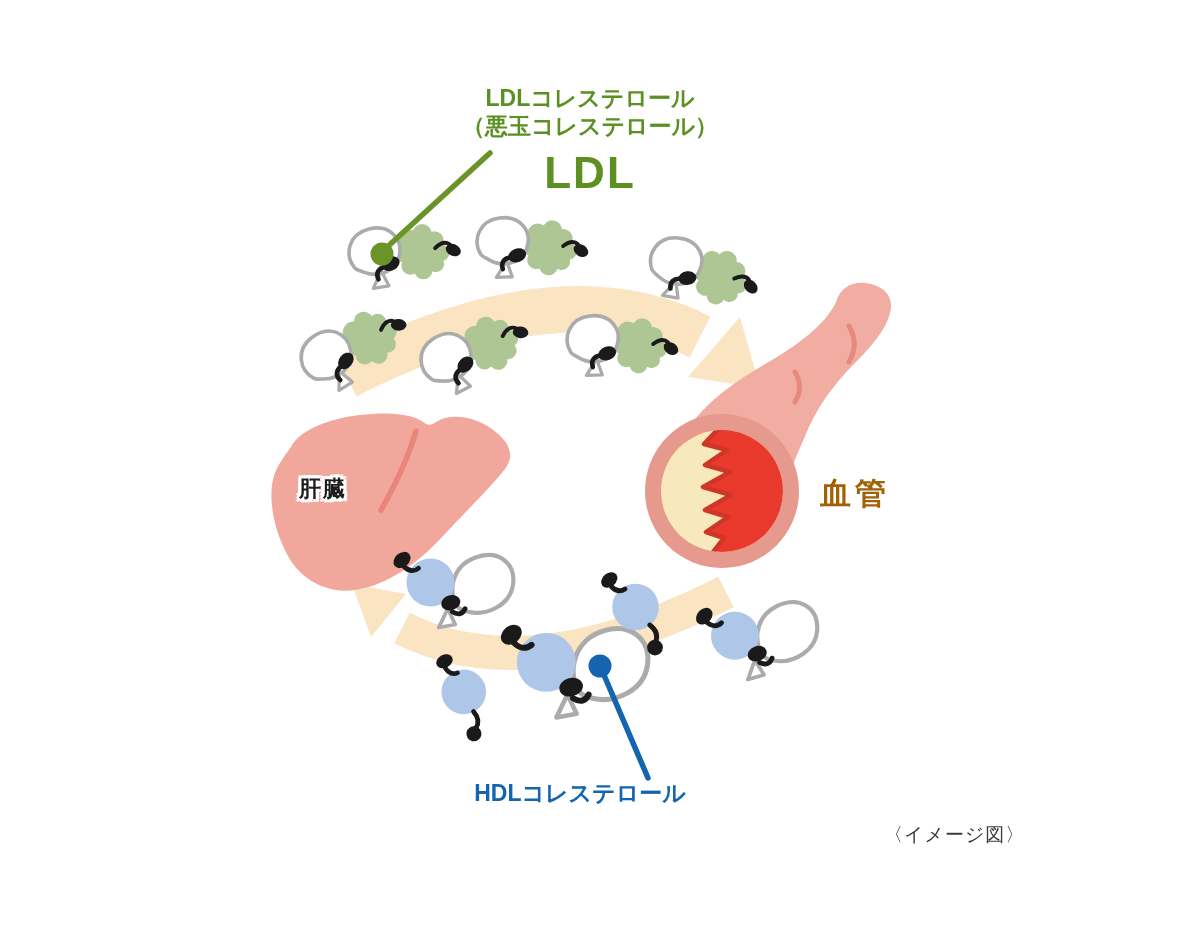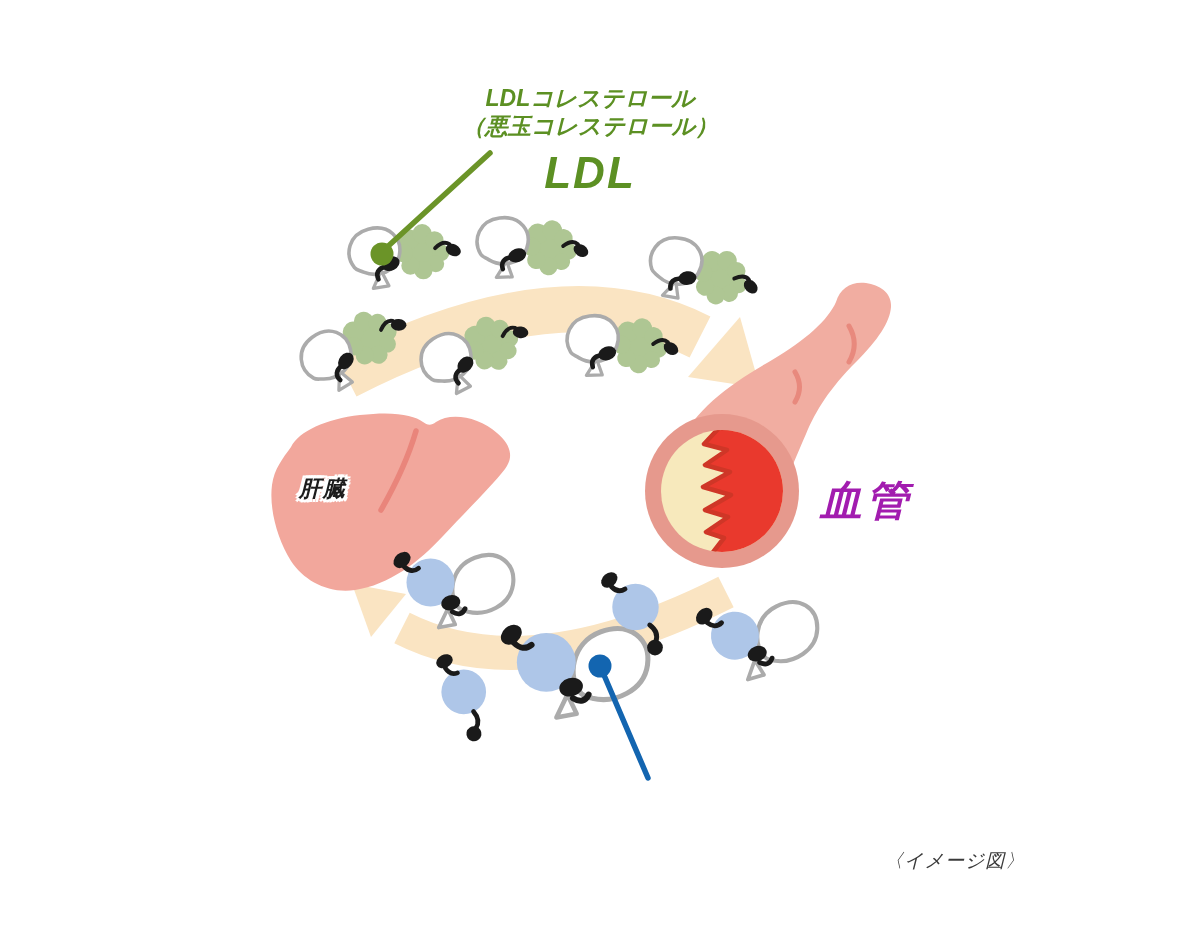--- a/index.html
+++ b/index.html
@@ -1,32 +1,31 @@
 <!DOCTYPE html>
 <html><head>
 <meta charset="utf-8">
 <style>
   html,body{margin:0;padding:0;background:#ffffff;}
   #stage{
     position:relative;width:1200px;height:925px;background:#ffffff;overflow:hidden;
     font-family:"Liberation Sans","DejaVu Sans",sans-serif;
-    font-style:italic;
   }
   #art{position:absolute;left:0;top:0;}
   .txt{position:absolute;white-space:nowrap;}
   .caption{width:340px;text-align:center;font-size:23px;line-height:1.2;font-weight:600;}
   .ldl-green{color:#5c9023;}
   .hdl-blue{color:#1365b0;}
   .big-label{width:340px;text-align:center;font-size:44px;font-weight:bold;letter-spacing:2px;}
   .liver-label{
     font-size:22px;font-weight:bold;color:#1c1c1c;letter-spacing:2px;
     text-shadow:-3px -3px 0 #fff,3px -3px 0 #fff,-3px 3px 0 #fff,3px 3px 0 #fff,
                  0 -3px 0 #fff,0 3px 0 #fff,-3px 0 0 #fff,3px 0 0 #fff;
   }
-  .vessel-label{font-size:42px;font-weight:bold;color:#a21caf;letter-spacing:4px;}
+  .vessel-label{font-size:31px;font-weight:bold;color:#a16207;letter-spacing:4px;}
   .note{font-size:19px;color:#3a3a3a;letter-spacing:1px;}
 </style>
 </head>
 <body>
 
 <div id="stage">
 
   <svg id="art" width="1200" height="925" viewBox="0 0 1200 925">
     <defs>
 
@@ -135,17 +134,18 @@
   </div>
 
   <div class="txt big-label ldl-green" style="left:420px;top:148px;">LDL</div>
 
   <div class="txt liver-label" style="left:299px;top:474px;">肝臓</div>
 
   <div class="txt vessel-label" style="left:820px;top:473px;">血管</div>
 
 
   <div class="txt caption hdl-blue" style="left:410px;top:780px;">
+    <div>HDLコレステロール</div>
   </div>
 
-  <div class="txt note" style="left:884px;top:848px;">〈イメージ図〉</div>
+  <div class="txt note" style="left:884px;top:822px;">〈イメージ図〉</div>
 
 </div>
 
 </body></html>

